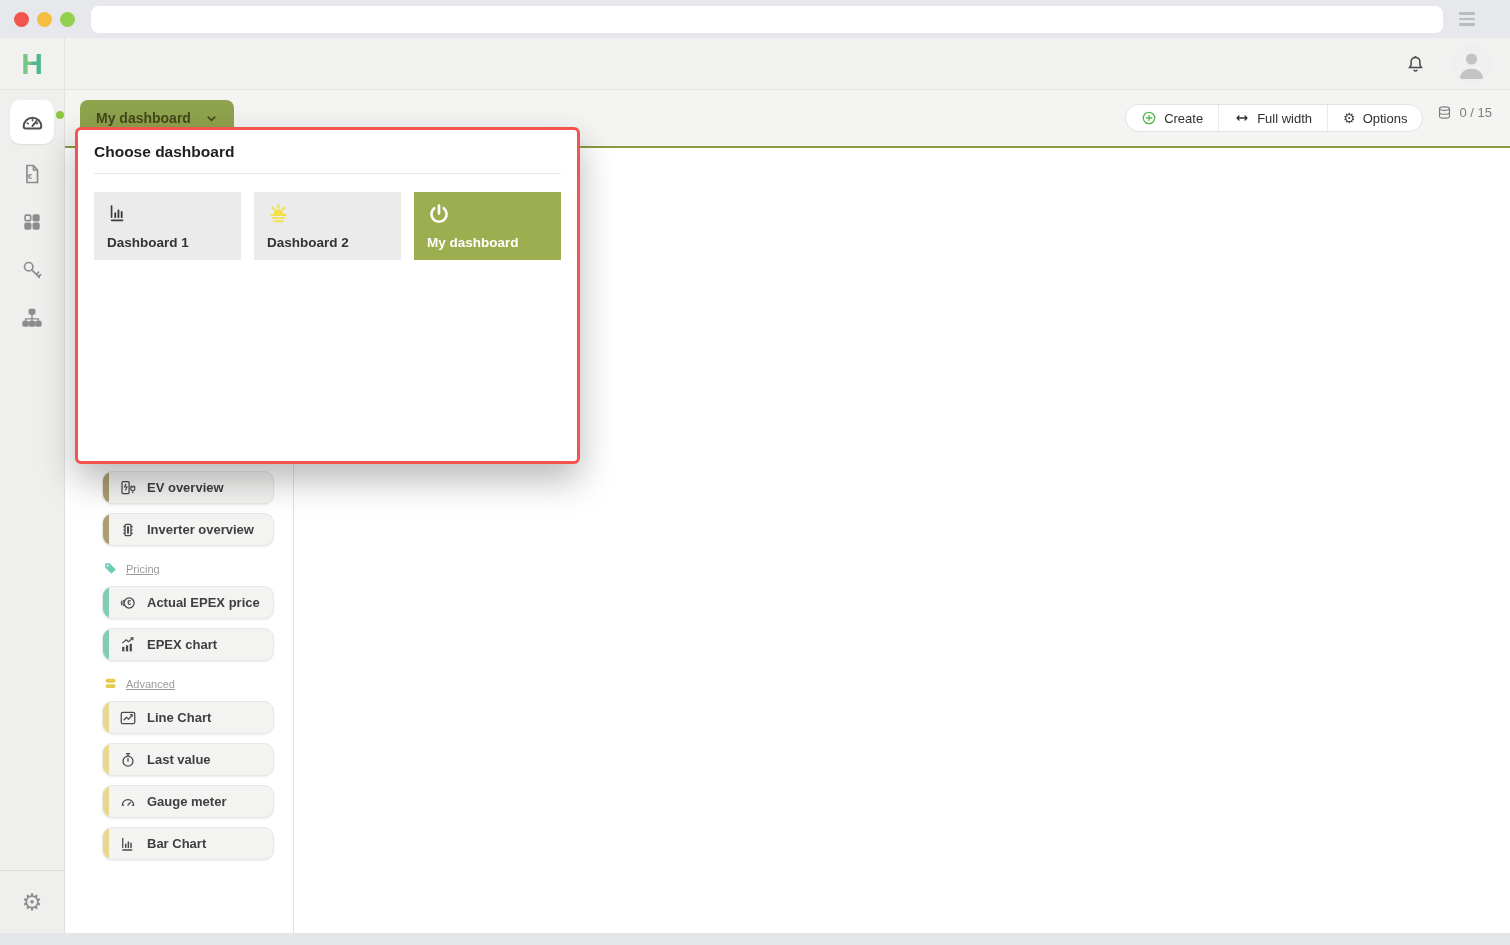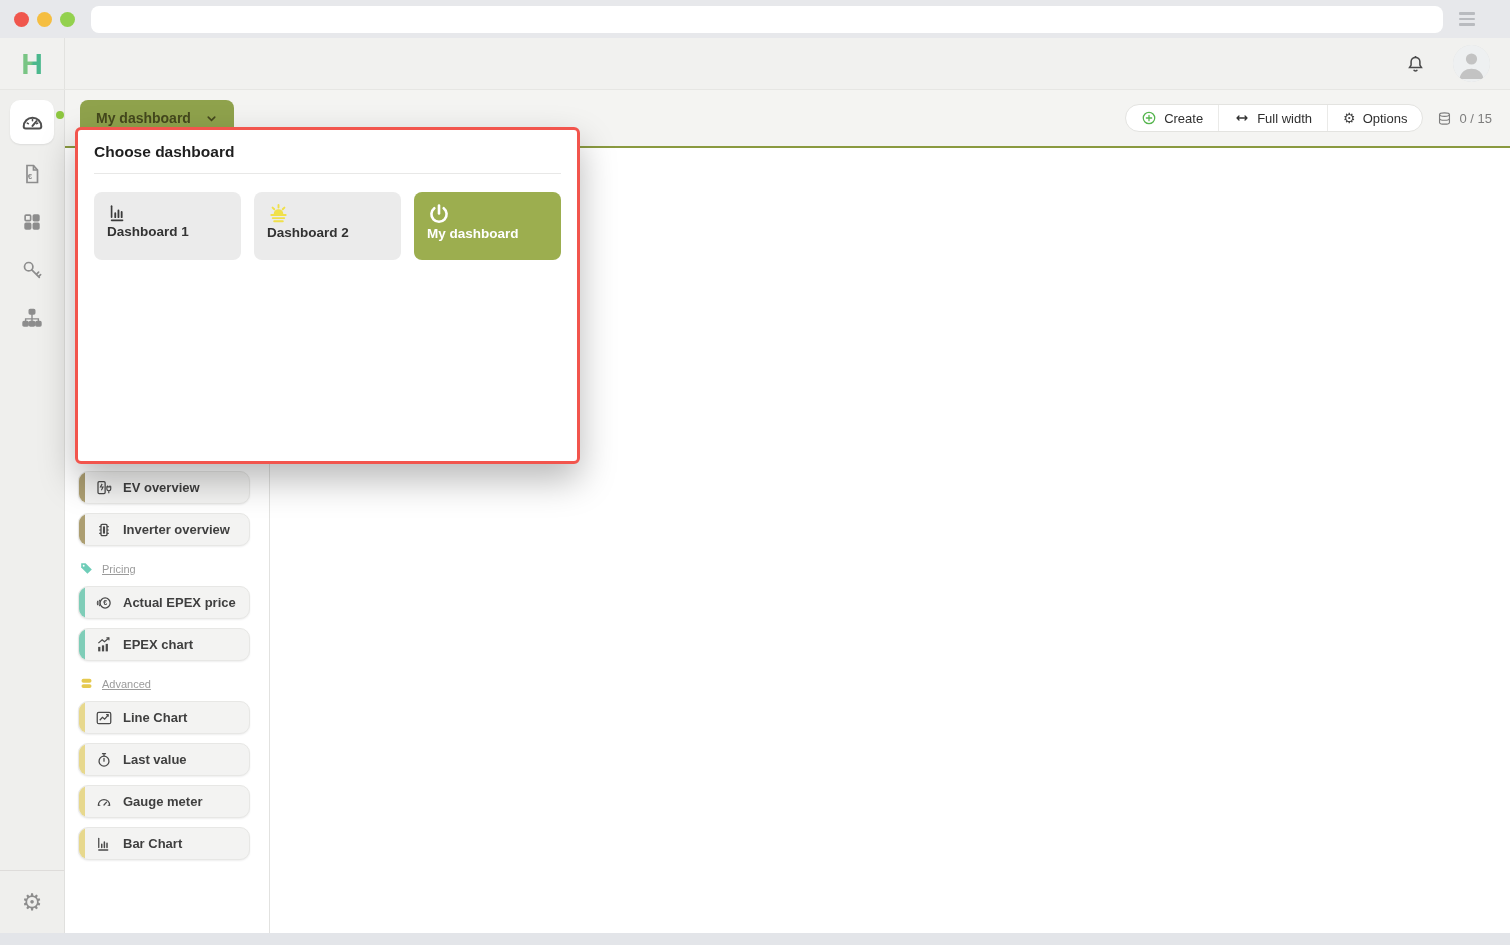--- a/index.html
+++ b/index.html
@@ -38,46 +38,46 @@
   .side-dot{position:absolute;right:-10px;top:11px;width:8px;height:8px;border-radius:50%;background:var(--active-dot);}
   .nav-item{height:48px;display:flex;align-items:center;justify-content:center;color:#8d8d8d;width:100%;}
   .side-bottom{margin-top:auto;width:100%;display:flex;flex-direction:column;align-items:center;}
   .side-divider{width:100%;border-top:1px solid #dedcda;}
   .gear-slot{height:62px;display:flex;align-items:center;justify-content:center;}
   .gear-glyph{font-family:"DejaVu Sans",sans-serif;font-size:23px;color:#8d8d8d;line-height:1;}
 
   .right-col{flex:1;display:flex;flex-direction:column;}
   .toolbar{height:58px;background:#f4f4f2;border-bottom:2px solid var(--olive-line);display:flex;align-items:center;padding:0 18px 0 15px;}
   .dash-btn{background:var(--brand-green);color:#44481d;font-size:14px;font-weight:bold;border:none;border-radius:8px;height:37px;padding:0 16px;display:flex;align-items:center;gap:14px;cursor:pointer;font-family:inherit;}
-  .toolbar-right{margin-left:auto;display:flex;align-items:center;}
+  .toolbar-right{margin-left:auto;display:flex;align-items:flex-start;}
   .btn-group{display:flex;background:#fff;border:1px solid #e3e3e0;border-radius:14px;overflow:hidden;height:28px;}
   .tb-btn{display:flex;align-items:center;gap:7px;padding:0 15px;font-size:13px;color:#2f2f2f;background:transparent;border:none;border-right:1px solid #eaeae8;cursor:pointer;font-family:inherit;}
   .tb-btn:last-child{border-right:none;}
   .gear-sm{font-family:"DejaVu Sans",sans-serif;font-size:14px;color:#444;line-height:1;}
   .widget-counter{display:flex;align-items:center;gap:6px;margin-left:13px;color:#7d7d7d;font-size:13px;}
 
   .content-row{flex:1;display:flex;}
-  .widget-panel{width:205px;background:#fff;border-right:1px solid #e2e2e0;flex:none;}
+  .widget-panel{width:205px;background:#fff;border-right:1px solid #e2e2e0;flex:none;margin-left:24px;}
   .panel-spacer{height:323px;}
   .w-item{position:relative;margin:0 0 9px 13px;width:172px;height:33px;background:#f3f3f2;border:1px solid #e7e7e5;border-radius:10px;box-shadow:0 1px 2px rgba(0,0,0,.07);display:flex;align-items:center;padding-left:16px;gap:10px;cursor:pointer;overflow:hidden;}
   .w-item .accent{position:absolute;left:0;top:-1px;bottom:-1px;width:6px;border-radius:10px 0 0 10px;}
   .acc-olive{background:var(--accent-olive);} .acc-teal{background:var(--accent-teal);} .acc-yellow{background:var(--accent-yellow);}
   .w-item .w-label{font-size:13px;font-weight:bold;color:#3f3f3f;}
   .w-item svg{flex:none;color:#4a4a4a;}
   .sec-label{display:flex;align-items:center;gap:8px;margin:15px 0 10px 14px;color:#9b9b9b;font-size:11px;text-decoration:underline;}
 
   .canvas{flex:1;background:#fff;}
   .bottom-strip{height:12px;background:#e3e5e9;}
 
   
   .modal{position:absolute;left:75px;top:127px;width:505px;height:337px;background:#fff;border:3px solid var(--modal-red);border-radius:6px;box-shadow:0 16px 36px rgba(0,0,0,.28);padding:13px 16px;z-index:10;}
   .modal-title{font-size:15.5px;font-weight:bold;color:#1f1f1f;}
   .modal-divider{border:none;border-top:1px solid #e8e8e7;margin-top:12px;}
   .cards{display:flex;gap:13px;margin-top:18px;}
-  .dash-card{width:147px;height:68px;background:#ebebeb;border-radius:8px;padding:10px 13px;display:flex;flex-direction:column;cursor:pointer;}
+  .dash-card{width:147px;height:68px;background:#ebebeb;border-radius:0;padding:10px 13px;display:flex;flex-direction:column;justify-content:space-between;cursor:pointer;}
   .dash-card .card-label{font-size:13.5px;font-weight:bold;color:#333;}
   .dash-card.selected{background:var(--selected-green);}
   .dash-card.selected .card-label{color:#fff;}
   svg{display:block;}
 </style>
 </head>
 <body>
 
 <div class="screen">
 

